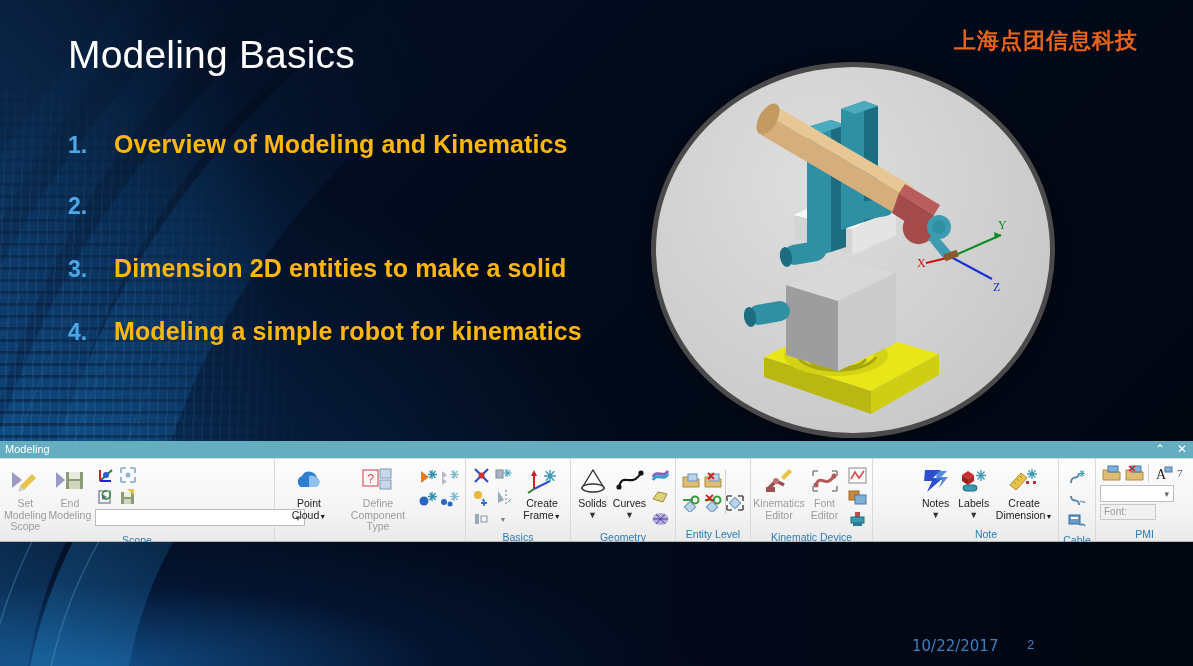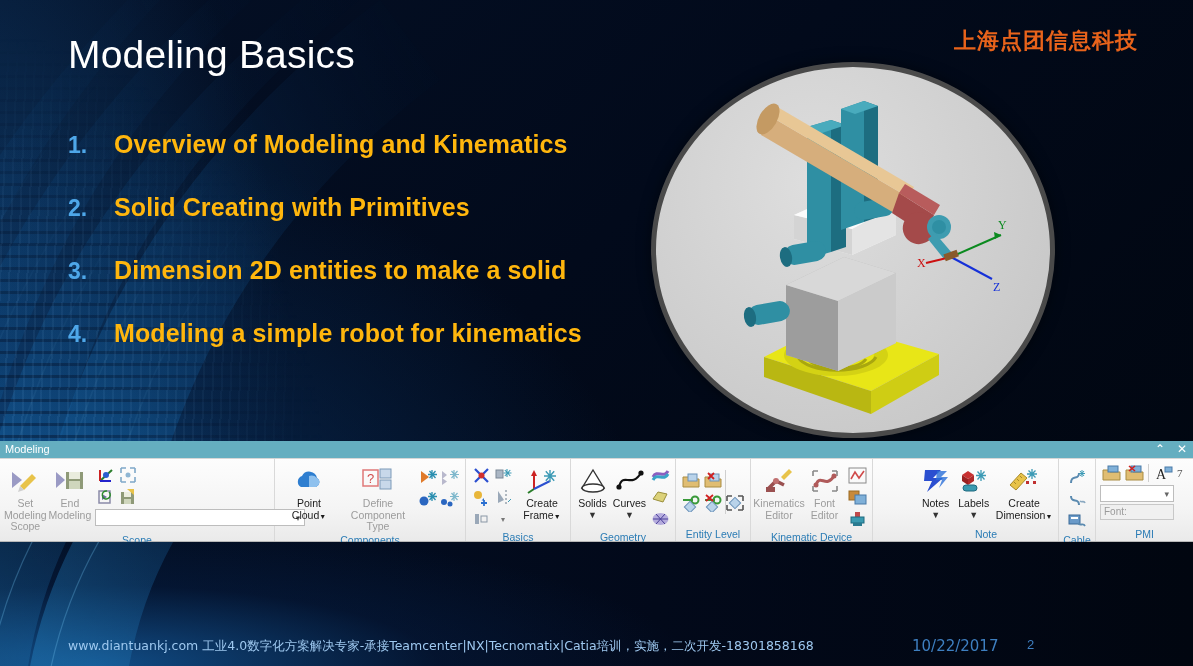--- a/index.html
+++ b/index.html
@@ -108,21 +108,21 @@
   .smallgrid.c3 { grid-template-columns:repeat(3,22px); }
   .smallgrid .si { display:flex; align-items:center; justify-content:center; cursor:default; }
 
   .combo {
     width:210px; height:17px; background:#fff; border:1px solid #bdbdbd;
     display:flex; align-items:center; justify-content:flex-end; padding-right:4px;
     font-size:9px; color:#666;
   }
   .combo.sm { width:78px; }
   .fontfield{
-    width:74px; height:16px; background:#f0f0f0; border:1px solid #c8c8c8;
+    width:56px; height:16px; background:#f0f0f0; border:1px solid #c8c8c8;
     font-size:10px; color:#9a9a9a; padding-left:3px; line-height:14px;
   }
 
   
   #footer { position:absolute; left:0; top:542px; width:1193px; height:124px;
     background:
       radial-gradient(ellipse 760px 180px at 8% 100%, rgba(22,98,168,0.75) 0%, rgba(7,35,78,0.35) 45%, rgba(2,10,26,0) 78%),
       linear-gradient(90deg,#031026 0%,#02091a 55%,#010610 100%);
     overflow:hidden;
   }
@@ -172,21 +172,20 @@
   <div id="brand-cn">上海点团信息科技</div>
   <div id="title">Modeling Basics</div>
 
   <div id="bullets">
     <div class="bullet">
       <span class="bnum">1.</span>
       <span class="btxt">Overview of Modeling and Kinematics</span>
     </div>
     <div class="bullet">
       <span class="bnum">2.</span>
-      <span class="btxt">Solid Creating with Primitives</span>
     </div>
     <div class="bullet">
       <span class="bnum">3.</span>
       <span class="btxt">Dimension 2D entities to make a solid</span>
     </div>
     <div class="bullet">
       <span class="bnum">4.</span>
       <span class="btxt">Modeling a simple robot for kinematics</span>
     </div>
   </div>
@@ -395,21 +394,20 @@
           </div>
           <div class="si">
             <svg width="20" height="20" viewBox="0 0 20 20">
               <circle cx="4" cy="13" r="3" fill="#2a66c0"></circle>
               <circle cx="10" cy="15" r="2.5" fill="#2a66c0"></circle>
               <path d="M14 3 v9 M10 7.5 h9 M11.5 4 l6 7 M17.5 4 l-6 7" stroke="#7fb8cc" stroke-width="1.2"></path>
             </svg>
           </div>
         </div>
       </div>
-      <div class="rg-label">Components</div>
     </div>
 
     <div class="rgroup" style="width:105px;">
       <div class="rg-items">
         <div style="display:flex;flex-direction:column;">
           <div class="smallgrid">
             <div class="si">
               <svg width="19" height="19" viewBox="0 0 19 19">
                 <path d="M3 3 l13 13 M16 3 l-13 13" stroke="#2b4fd0" stroke-width="2.2"></path>
                 <circle cx="9.5" cy="9.5" r="3" fill="#d03030"></circle>
@@ -726,17 +724,16 @@
     <path d="M180 560 C 180 380, 260 200, 520 60 L560 120 C 330 250, 280 400, 280 560 Z" fill="url(#ff)"></path>
     <path d="M110 560 C 110 360, 200 180, 470 40 L492 66 C 240 210, 180 380, 180 560 Z" fill="url(#ff)" opacity=".75"></path>
     <path d="M40 560 C 40 340, 140 160, 420 20 L436 40 C 170 190, 110 360, 110 560 Z" fill="url(#ff)" opacity=".55"></path>
     <g stroke="#6fc1ef" stroke-width="1.2" fill="none" opacity=".35">
       <path d="M200 560 C 200 390, 280 215, 540 80"></path>
       <path d="M140 560 C 140 370, 225 195, 490 52"></path>
       <path d="M75 560 C 75 350, 170 175, 440 28"></path>
     </g>
   </svg>
 
-  <div id="footer-text">www.diantuankj.com 工业4.0数字化方案解决专家-承接Teamcenter|NX|Tecnomatix|Catia培训，实施，二次开发-18301858168</div>
   <div id="footer-date">10/22/2017</div>
   <div id="footer-page">2</div>
 
 </div>
 
 </body></html>

